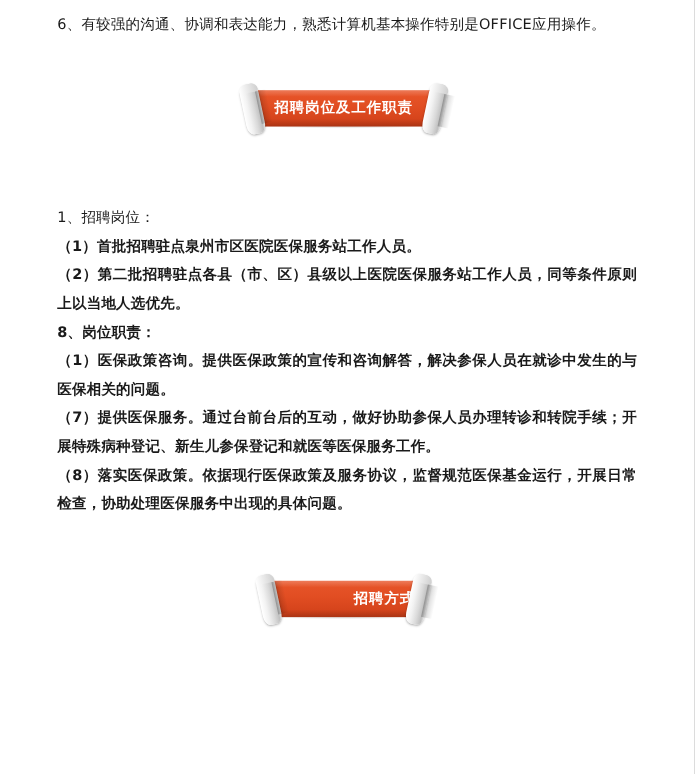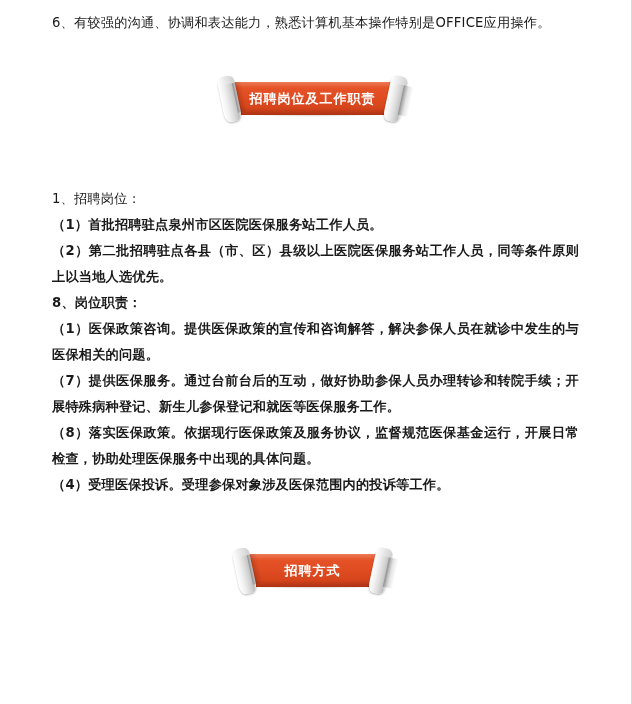--- a/index.html
+++ b/index.html
@@ -181,27 +181,26 @@
       </div>
     </div>
 
     <p class="para body-para" style="margin-top:56px;">1、招聘岗位：</p>
     <p class="para body-para gap-small">（1）首批招聘驻点泉州市区医院医保服务站工作人员。</p>
     <p class="para body-para gap-small">（2）第二批招聘驻点各县（市、区）县级以上医院医保服务站工作人员，同等条件原则上以当地人选优先。</p>
     <p class="para body-para gap-small">8、岗位职责：</p>
     <p class="para body-para gap-small">（1）医保政策咨询。提供医保政策的宣传和咨询解答，解决参保人员在就诊中发生的与医保相关的问题。</p>
     <p class="para body-para gap-small">（7）提供医保服务。通过台前台后的互动，做好协助参保人员办理转诊和转院手续；开展特殊病种登记、新生儿参保登记和就医等医保服务工作。</p>
     <p class="para body-para gap-small">（8）落实医保政策。依据现行医保政策及服务协议，监督规范医保基金运行，开展日常检查，协助处理医保服务中出现的具体问题。</p>
-    <p class="para body-para gap-small">（4）受理医保投诉。受理参保对象涉及医保范围内的投诉等工作。</p>
 
     <div class="banner-wrap" style="margin-top:42px;">
       <div class="under-shadow"></div>
       <div class="banner" style="width:166px;">
         <div class="strip" style="width:130px;"></div>
-        <div class="label" style="width:130px;">招聘方式</div>
+        <div class="label" style="width:130px;text-align:right;">招聘方式</div>
         <div class="curl left">
           <div class="roll"></div>
           <div class="roll-cap"></div>
           <div class="shadow"></div>
         </div>
         <div class="curl right">
           <div class="roll"></div>
           <div class="roll-cap"></div>
           <div class="shadow"></div>
         </div>

